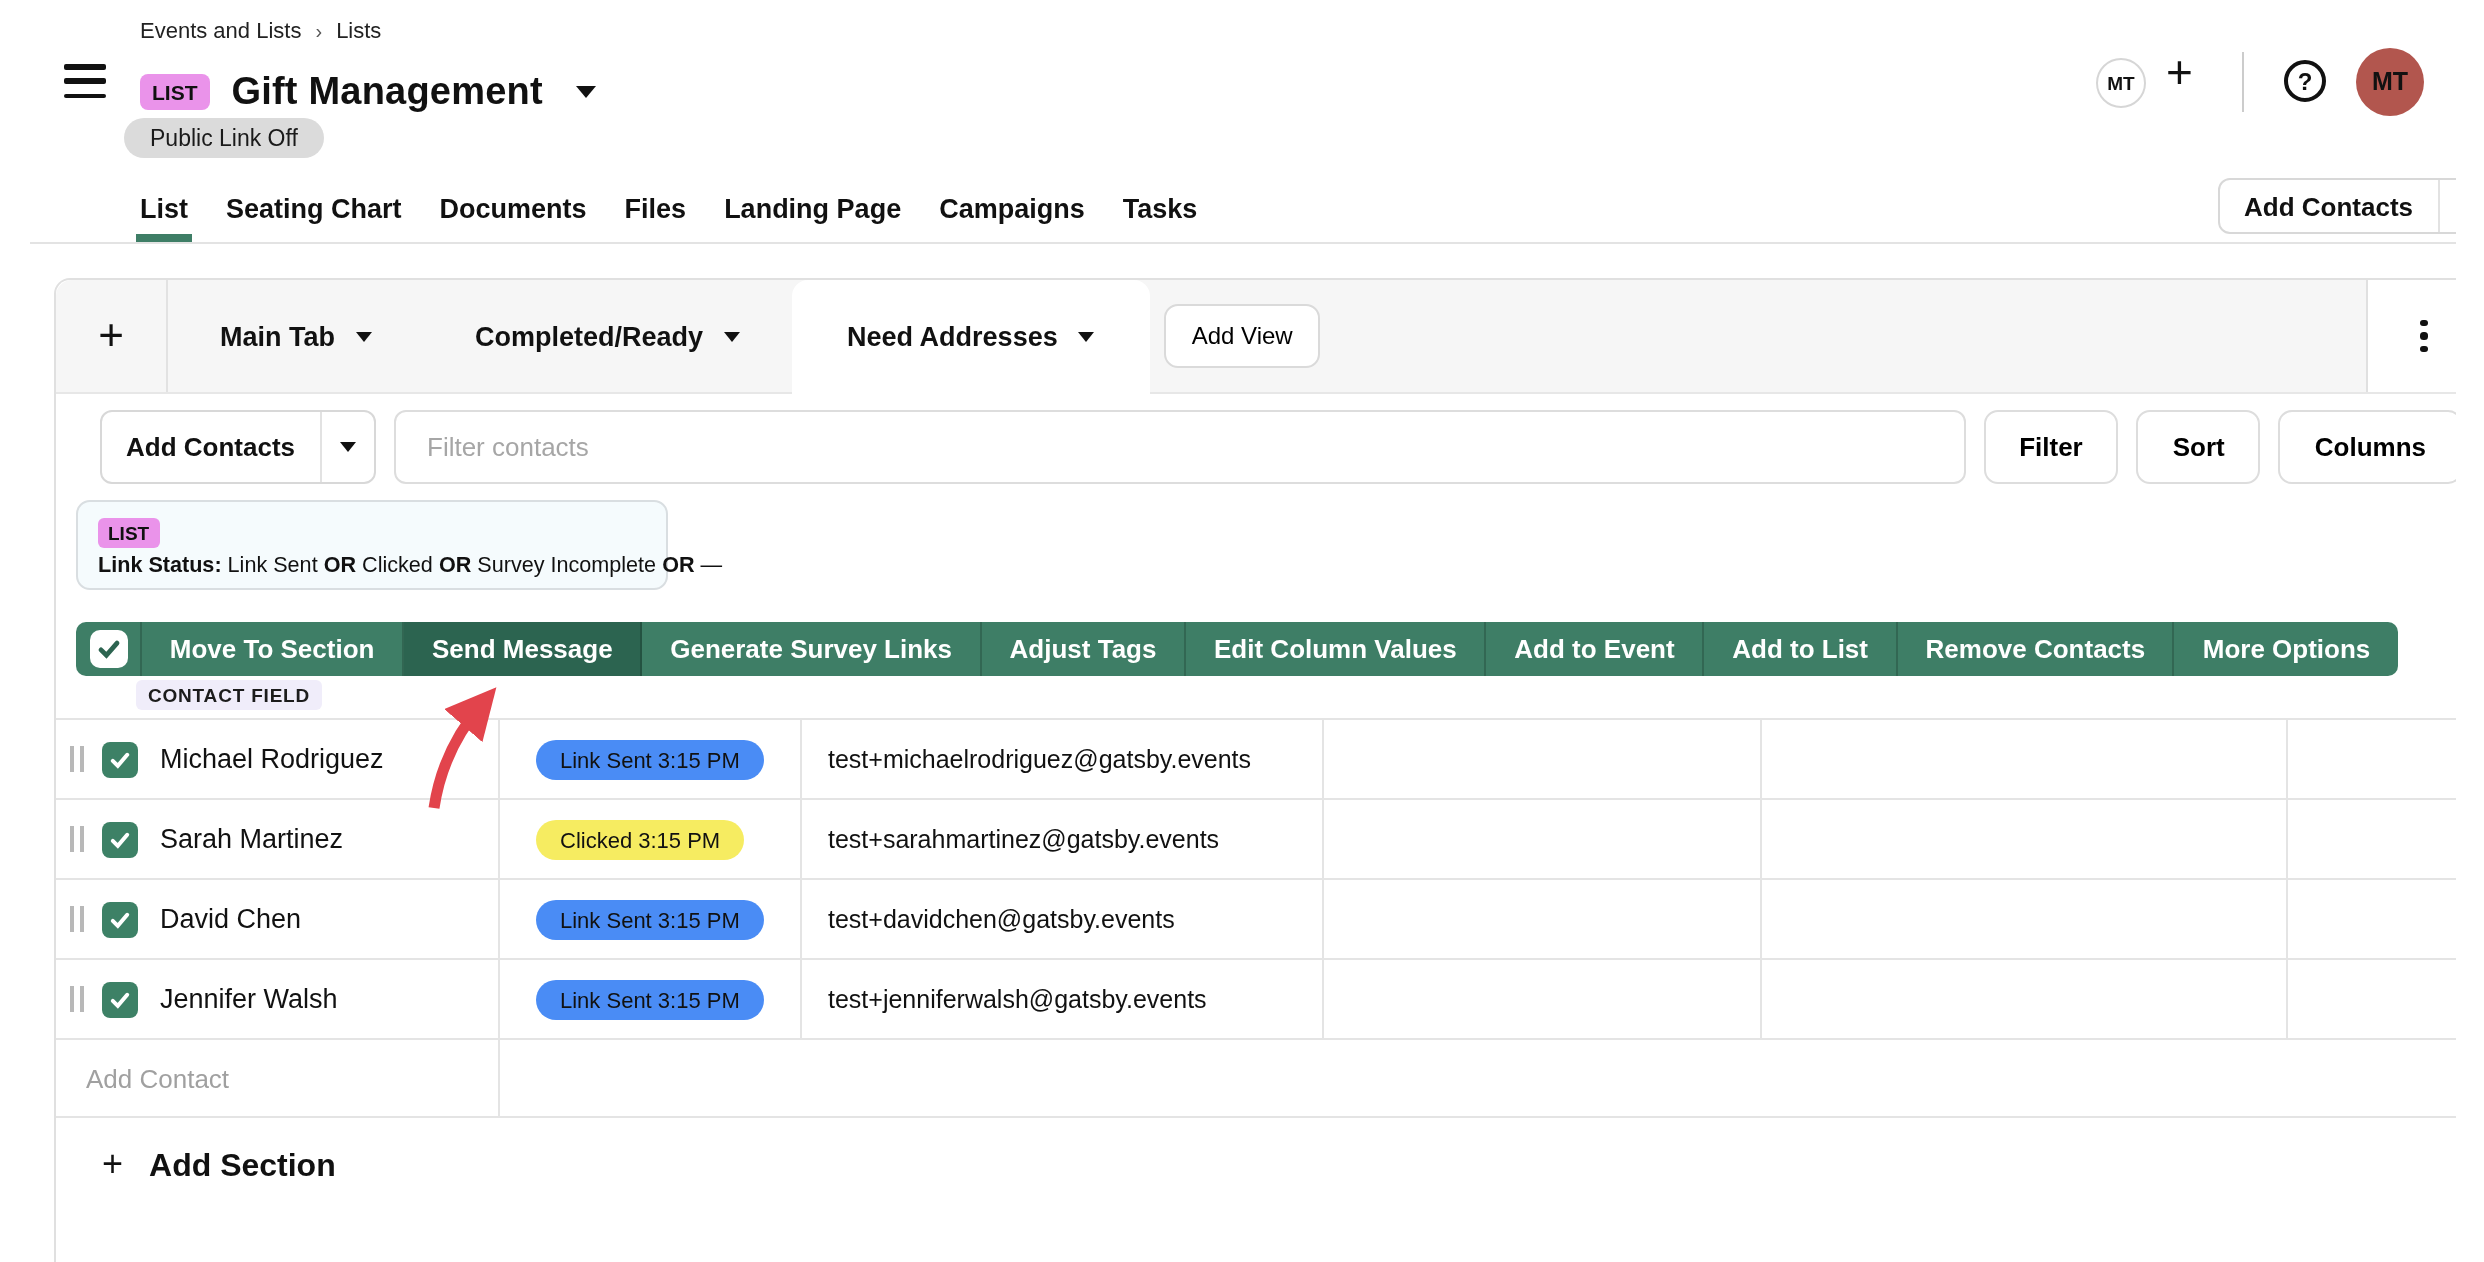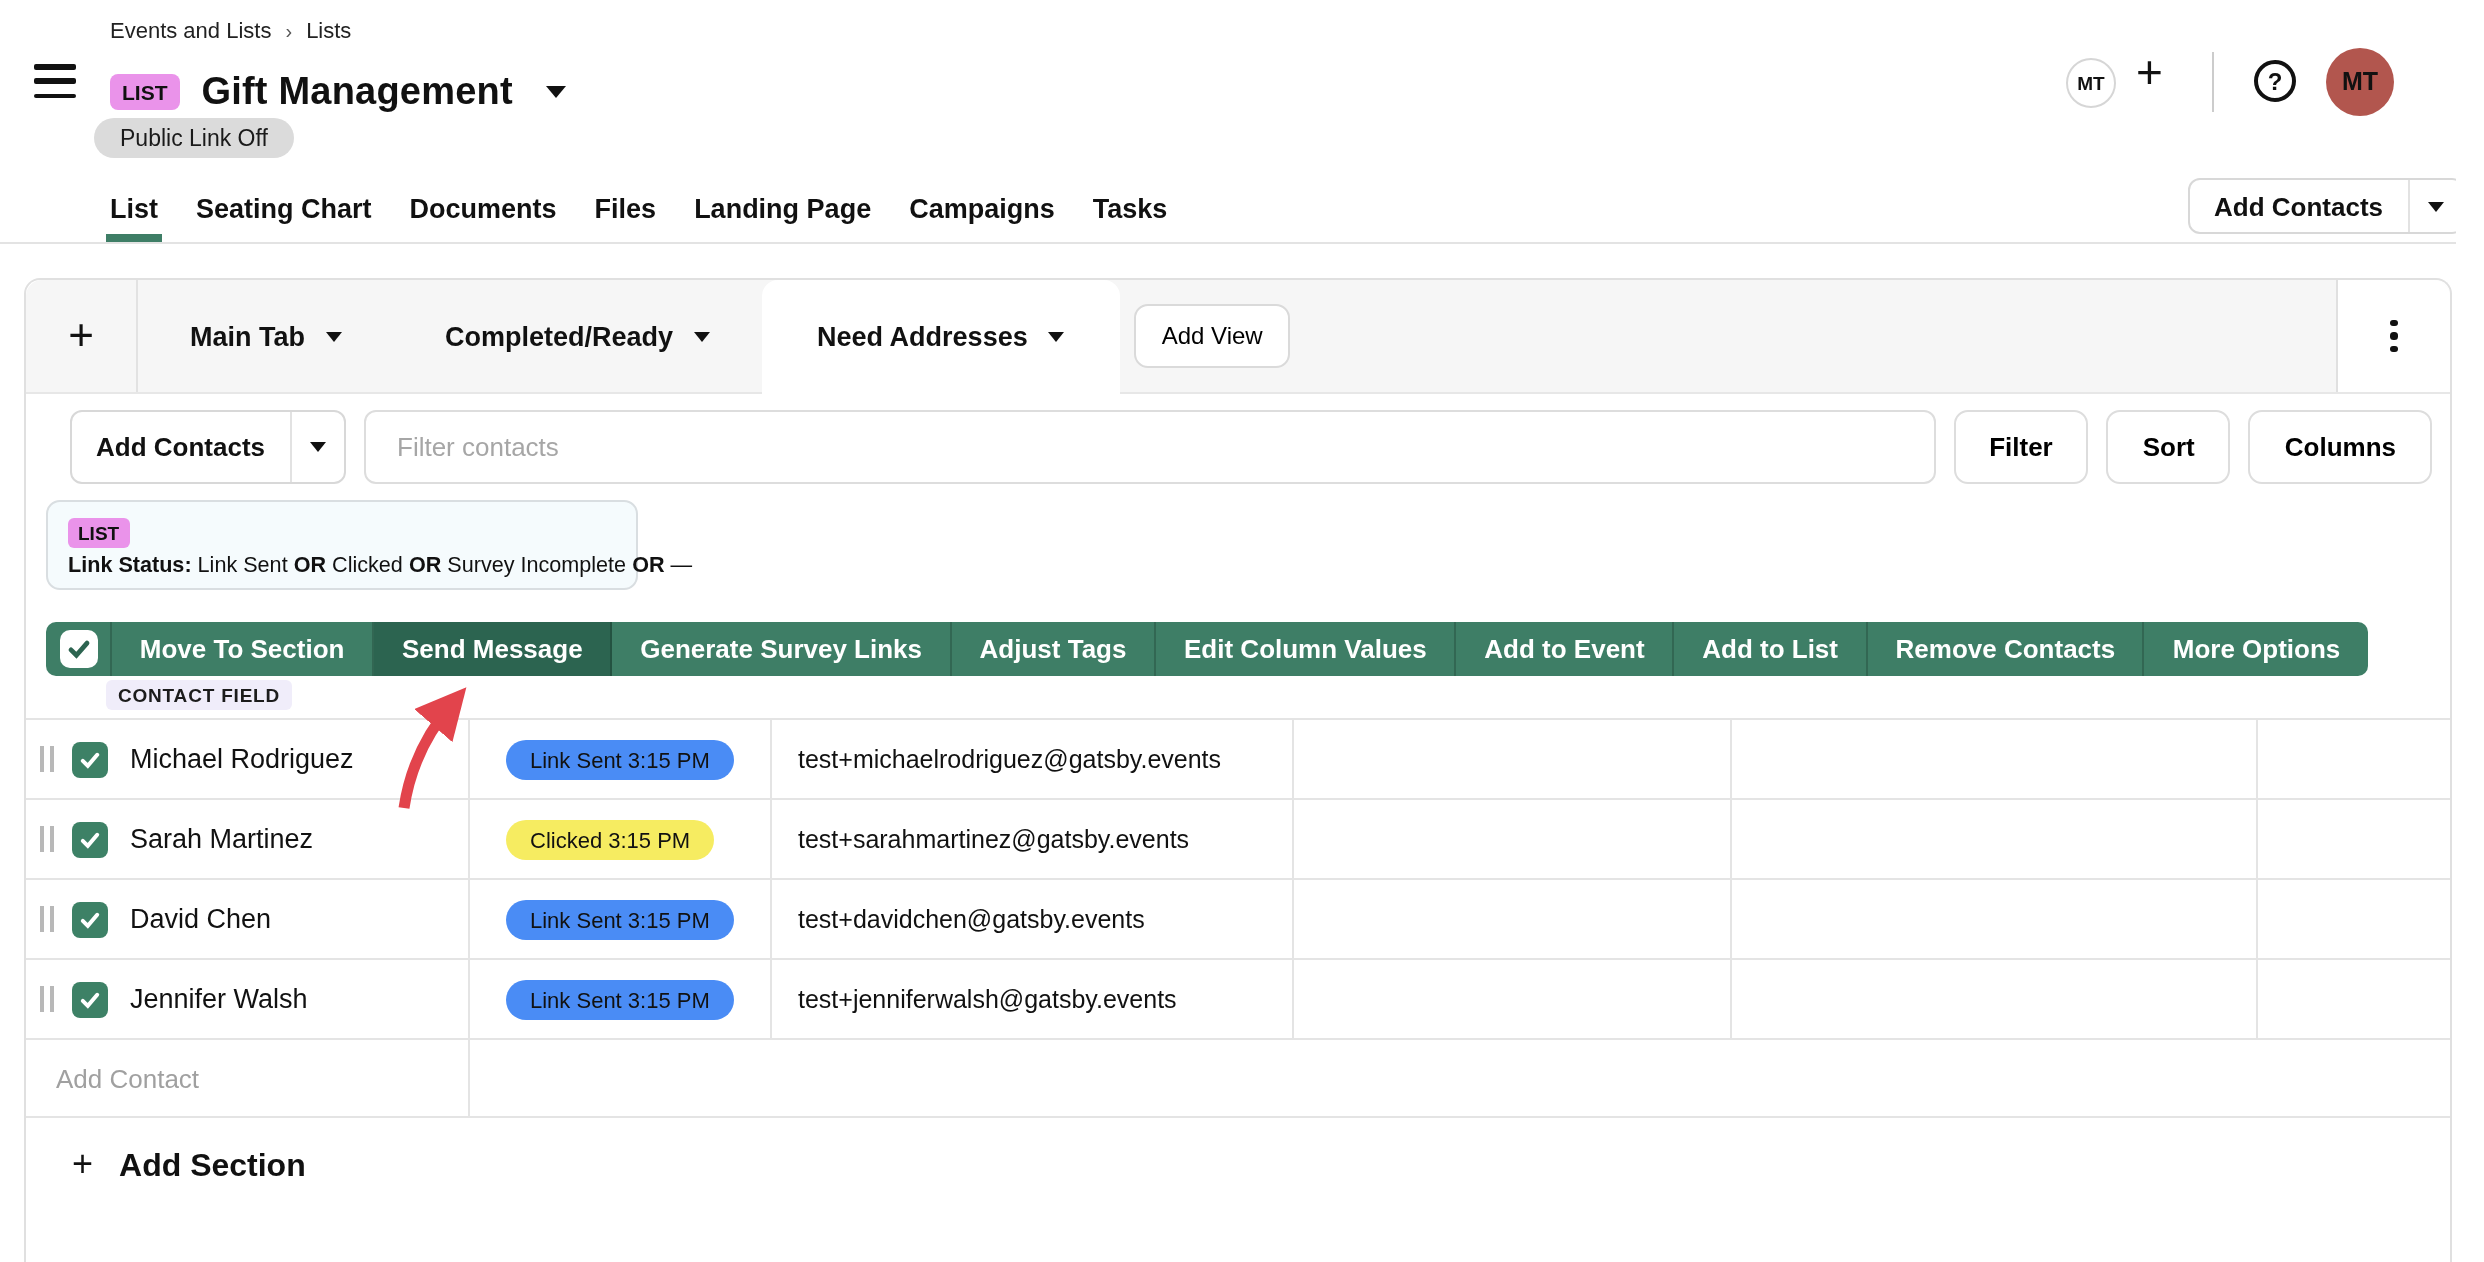--- a/index.html
+++ b/index.html
@@ -1,17 +1,17 @@
 <!DOCTYPE html>
 <html><head>
 <meta charset="utf-8">
 <style>
   html,body{margin:0;padding:0;background:#fff;}
   *{box-sizing:border-box;}
-  .viewport{width:2456px;height:1262px;position:relative;overflow:hidden;background:#fff;font-family:"Liberation Sans",sans-serif;}
+  .viewport{width:2456px;height:1262px;position:relative;overflow:hidden;background:#fff;font-family:"Liberation Sans",sans-serif;padding-left:30px;}
   .page{width:1242px;height:631px;transform:scale(2);transform-origin:0 0;position:relative;color:#111;}
 
   
   .hamburger{position:absolute;left:17px;top:32px;width:21px;height:17px;display:flex;flex-direction:column;justify-content:space-between;cursor:pointer;}
   .hamburger span{height:2.5px;background:#111;border-radius:1px;}
   .breadcrumb{position:absolute;left:55px;top:9px;font-size:11px;color:#222;display:flex;gap:7px;align-items:center;}
   .breadcrumb .sep{color:#555;font-size:10px;}
   .title-row{position:absolute;left:55px;top:35px;display:flex;align-items:center;gap:11px;}
   .list-badge{background:var(--badge-pink,#ea93ea);color:#111;font-weight:bold;font-size:10.5px;padding:3px 6px;border-radius:4px;}
   .page-title{font-size:19px;font-weight:bold;letter-spacing:.1px;}

